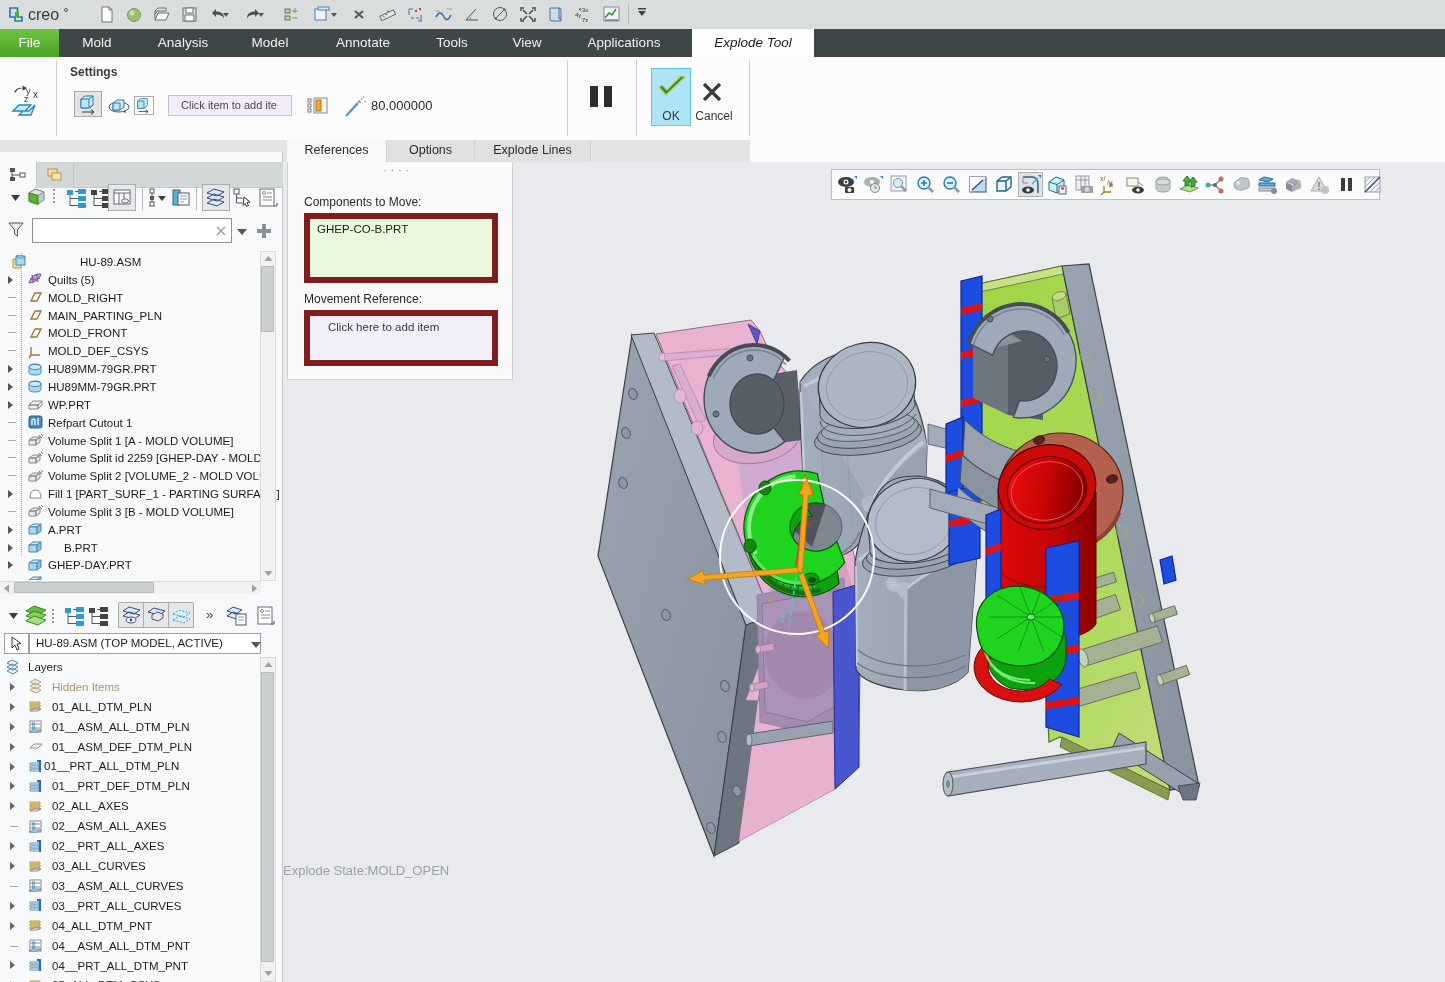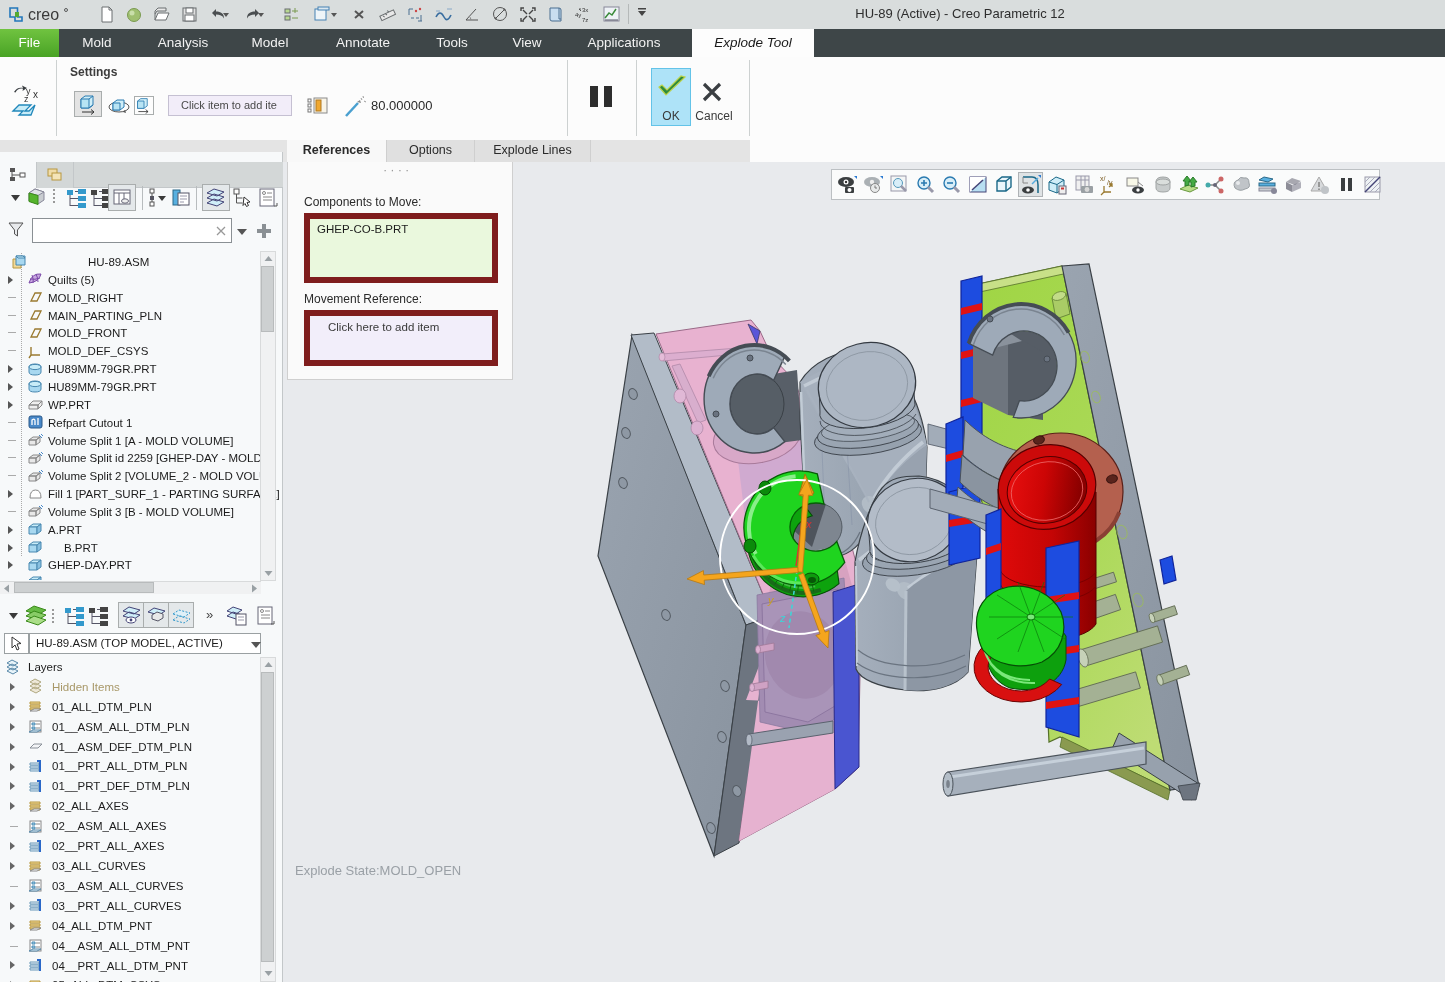--- a/index.html
+++ b/index.html
@@ -12,37 +12,37 @@
 .vsep{position:absolute;top:3px;width:1px;height:76px;background:#cdd1d1;}
 #settingslbl{top:8px;left:70px;font-size:12px;font-weight:bold;color:#3c3c3c;}
 .ribbtn{position:absolute;border:1px solid #a9adad;}
 #addfield{top:38px;left:168px;width:124px;height:21px;background:#f2edf9;border:1px solid #c5c0d2;font-size:11px;color:#4a4a4a;line-height:19px;padding-left:12px;overflow:hidden;white-space:nowrap;}
 #val80{top:41px;left:371px;font-size:13px;color:#2a2a2a;}
 #okbtn{top:11px;left:651px;width:40px;height:58px;background:#aee3f8;border:1px solid #63c3e8;}
 #oktext{top:40px;left:0;width:38px;text-align:center;font-size:12px;color:#3a3a3a;}
 #canceltext{top:52px;left:694px;width:40px;text-align:center;font-size:12px;color:#3a3a3a;}
 #tabstrip{top:140px;left:0;width:750px;height:22px;background:#e4e4e4;}
 .rtab{position:absolute;top:0;height:22px;line-height:21px;font-size:12.5px;color:#2a2a2a;text-align:center;background:#e0e0e0;border-right:1px solid #cfcfcf;}
-#reftab{left:287px;width:100px;background:#f8f8f8;font-weight:bold;}
+#reftab{left:287px;width:100px;background:#f8f8f8;}
 #opttab{left:387px;width:88px;}
 #exploretab{left:475px;width:116px;}
 #leftpanel{top:152px;left:0;width:283px;height:830px;background:#f7f9fa;border-right:1px solid #c3c7c9;}
 #lp-tabs{top:10px;left:0;width:283px;height:26px;background:#d3d7d7;border-bottom:1px solid #c3c7c9;}
 .lptab{position:absolute;top:10px;width:37px;height:26px;}
 #lptab1{left:0;background:#f7f9fa;border-right:1px solid #c3c7c9;}
 #lptab2{left:37px;background:#d3d7d7;border-right:1px solid #c3c7c9;}
 .treerow{position:absolute;width:260px;height:18px;font-size:11.5px;color:#1c1c1c;white-space:nowrap;overflow:hidden;}
 .lyrrow{position:absolute;width:260px;height:20px;font-size:11.5px;color:#1c1c1c;white-space:nowrap;overflow:hidden;}
 .vscroll{position:absolute;width:16px;background:#f0f1f2;border:1px solid #d8dadb;}
 .vthumb{position:absolute;width:13px;background:#cdd0d1;border:1px solid #b8bbbc;}
 #lyr-combo{top:481px;left:29px;width:232px;height:21px;border:1px solid #9aa0a2;background:#fff;font-size:11.5px;color:#1c1c1c;line-height:19px;padding-left:6px;}
 #lyr-cursorbox{top:481px;left:4px;width:25px;height:21px;border:1px solid #9aa0a2;background:#fff;}
 #graphics{top:162px;left:283px;width:1162px;height:820px;background:#e8eaed;}
 #gtoolbar{top:169px;left:831px;width:549px;height:31px;background:#fafbfb;border:1px solid #bcc0c3;}
-#expstate{top:701px;left:12px;font-size:13px;color:#9aa0a6;}
+#expstate{top:701px;left:0;font-size:13px;color:#9aa0a6;}
 #dlg{top:162px;left:287px;width:226px;height:218px;background:#fafafa;border:1px solid #cfcfcf;border-top:none;}
 #dlg .lbl{position:absolute;left:16px;font-size:12px;color:#2a2a2a;}
 #dlg .box{position:absolute;left:16px;width:194px;border:6px solid #7f1d1d;}
 #movebox{top:51px;height:70px;background:#eaf8dd;}
 #refbox{top:148px;height:56px;background:#f2eefa;}
 #modelsvg{position:absolute;top:0;left:0;}
 
 </style></head><body>
 <div id="app">
 <div id="graphics" class="abs">
@@ -478,21 +478,20 @@
 <svg class="abs" style="top:5px;left:602px" width="20" height="19" viewBox="0 0 20 19">
         <rect x="2" y="2" width="15" height="14" fill="#eef2f6" stroke="#889"></rect>
         <path d="M3 13 l4 -5 3 2 4 -6" fill="none" stroke="#3a8a3a" stroke-width="1.5"></path>
         <path d="M3 15 h13" stroke="#556"></path>
       </svg>
 <div class="abs" style="top:4px;left:628px;width:1px;height:20px;background:#b5b9b9;"></div>
 <svg class="abs" style="top:8px;left:636px" width="14" height="12">
         <path d="M2 3 h8 l-4 5 z" fill="#444"></path>
         <rect x="2" y="0" width="8" height="1.5" fill="#444"></rect>
       </svg>
-<div id="title" class="abs">HU-89 (Active) - Creo Parametric 12</div>
 </div>
 <div id="menubar" class="abs">
 <div class="mtab" style="left:0px;width:59px;background:linear-gradient(#70c340,#49a325);color:#fff;">File</div>
 <div class="mtab" style="left:68px;width:58px;">Mold</div>
 <div class="mtab" style="left:138px;width:90px;">Analysis</div>
 <div class="mtab" style="left:235px;width:70px;">Model</div>
 <div class="mtab" style="left:318px;width:90px;">Annotate</div>
 <div class="mtab" style="left:421px;width:62px;">Tools</div>
 <div class="mtab" style="left:497px;width:60px;">View</div>
 <div class="mtab" style="left:572px;width:104px;">Applications</div>
@@ -658,21 +657,21 @@
       </svg>
 <svg class="abs" style="top:70px;left:255px" width="18" height="18">
         <path d="M7 2 h4 v5 h5 v4 h-5 v5 h-4 v-5 H2 v-4 h5z" fill="#8a9094"></path>
       </svg>
 <div class="abs" style="top:101px;left:21px;width:1px;height:303px;border-left:1px dotted #aaa;"></div>
 <svg class="abs" style="top:102px;left:11px" width="17" height="16" viewBox="0 0 17 16">
         <path d="M2 5 h8 v9 h-8 z" fill="#f0d898" stroke="#b89840"></path>
         <path d="M5 2 h9 v9 h-9 z" fill="#a8d8f0" stroke="#4888b0"></path>
         <path d="M5 2 l2 2 h7 l-2 -2z" fill="#c8ecf8" stroke="#4888b0"></path>
       </svg>
-<div class="treerow" style="top:101px;left:44px;line-height:18px;padding-left:44px;">HU-89.ASM</div>
+<div class="treerow" style="top:101px;left:36px;line-height:18px;padding-left:44px;">HU-89.ASM</div>
 <svg class="abs" style="top:123px;left:6px" width="8" height="10">
         <path d="M2 1 v8 l5 -4z" fill="#555"></path>
       </svg>
 <svg class="abs" style="top:119px;left:27px" width="17" height="16" viewBox="0 0 17 16">
         <path d="M2 12 q3 -10 12 -9 q-2 8 -12 9" fill="#c8a8e0" stroke="#7a48a8"></path>
         <path d="M5 4 q2 5 1 8 M9 3 q2 4 2 8 M3 8 q5 1 10 -1" fill="none" stroke="#7a48a8"></path>
       </svg>
 <div class="treerow" style="top:119px;left:48px;line-height:18px;">Quilts (5)</div>
 <div class="abs" style="top:145px;left:8px;width:8px;height:1px;background:#aaa;"></div>
 <svg class="abs" style="top:137px;left:27px" width="17" height="16" viewBox="0 0 17 16">
@@ -900,21 +899,21 @@
         <path d="M2 10 L6 6 h8 L10 10 z" fill="#f2f4f6" stroke="#8a9098"></path>
       </svg>
 <div class="lyrrow" style="top:585px;left:52px;line-height:20px;">01__ASM_DEF_DTM_PLN</div>
 <svg class="abs" style="top:610px;left:8px" width="8" height="10">
         <path d="M2 1 v8 l5 -4z" fill="#666"></path>
       </svg>
 <svg class="abs" style="top:606px;left:28px" width="17" height="16" viewBox="0 0 17 16">
         <path d="M2 5 h9 v2 h-9z M2 8 h9 v2 h-9z M2 11 h9 v2 h-9 z" fill="#e8f0f8" stroke="#6898b8"></path>
         <path d="M12 3 v11 M9 3 h3 v4" stroke="#2a68c8" stroke-width="2" fill="none"></path>
       </svg>
-<div class="lyrrow" style="top:604px;left:52px;line-height:20px;">01__PRT_ALL_DTM_PLN</div>
+<div class="lyrrow" style="top:604px;left:44px;line-height:20px;">01__PRT_ALL_DTM_PLN</div>
 <svg class="abs" style="top:629px;left:8px" width="8" height="10">
         <path d="M2 1 v8 l5 -4z" fill="#666"></path>
       </svg>
 <svg class="abs" style="top:626px;left:28px" width="17" height="16" viewBox="0 0 17 16">
         <path d="M2 5 h9 v2 h-9z M2 8 h9 v2 h-9z M2 11 h9 v2 h-9 z" fill="#e8f0f8" stroke="#6898b8"></path>
         <path d="M12 3 v11 M9 3 h3 v4" stroke="#2a68c8" stroke-width="2" fill="none"></path>
       </svg>
 <div class="lyrrow" style="top:624px;left:52px;line-height:20px;">01__PRT_DEF_DTM_PLN</div>
 <svg class="abs" style="top:649px;left:8px" width="8" height="10">
         <path d="M2 1 v8 l5 -4z" fill="#666"></path>

